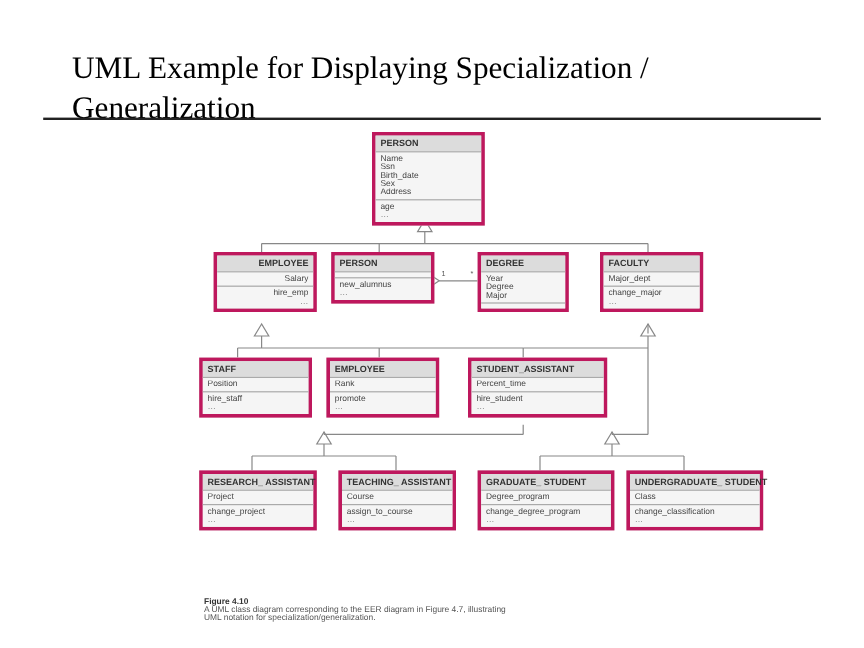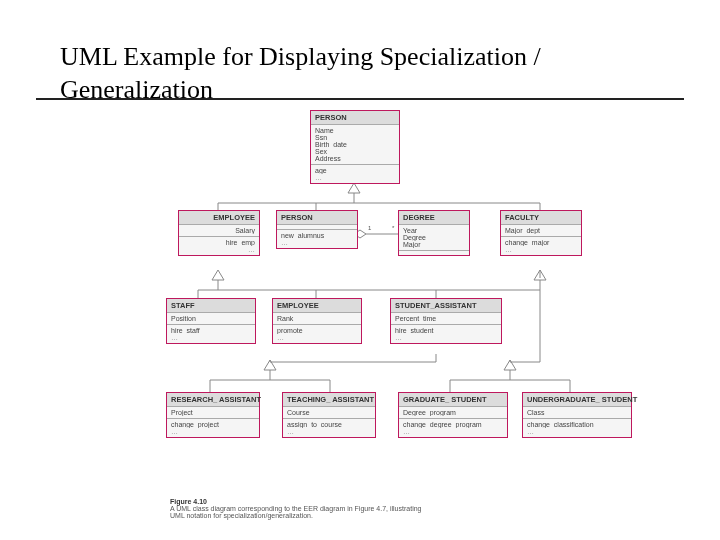--- a/index.html
+++ b/index.html
@@ -31,21 +31,21 @@
   .stage {
     position: absolute;
     left: 170px;
     top: 110px;
     width: 460px;
     height: 400px;
   }
   .class-box {
     position: absolute;
     background: #e6e6e6;
-    border: 1px solid #be185d;
+    border: 3px solid #be185d;
     font-family: Arial, Helvetica, sans-serif;
     font-size: 7px;
     color: #444;
   }
   .sec {
     border-top: 1px solid #aaa;
     padding: 2px 4px 2px 4px;
     background: #f5f5f5;
   }
   .sec:first-child { border-top: 0; }

